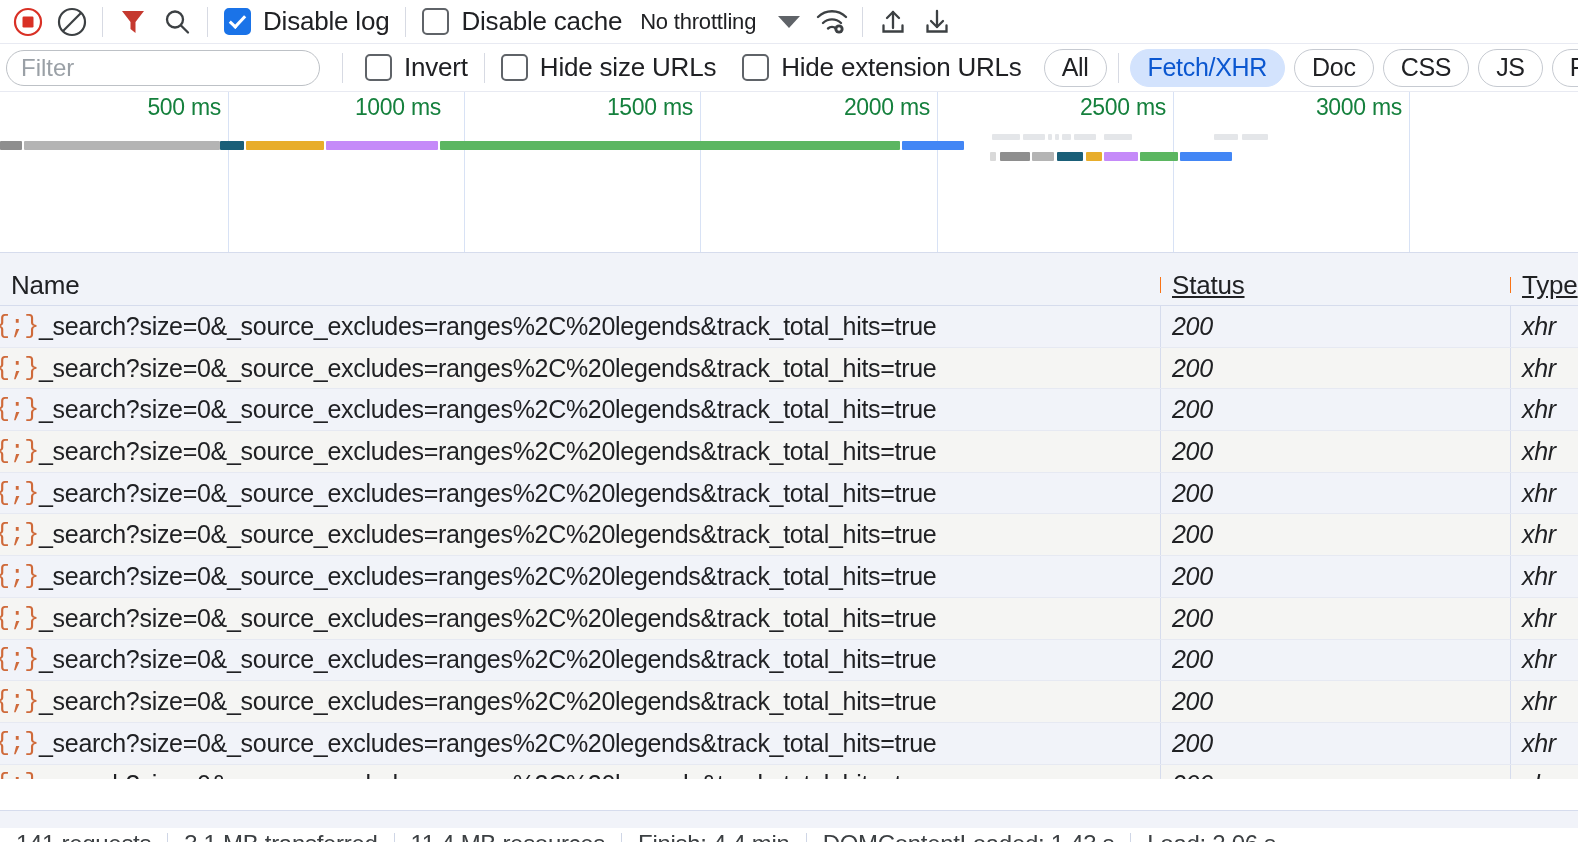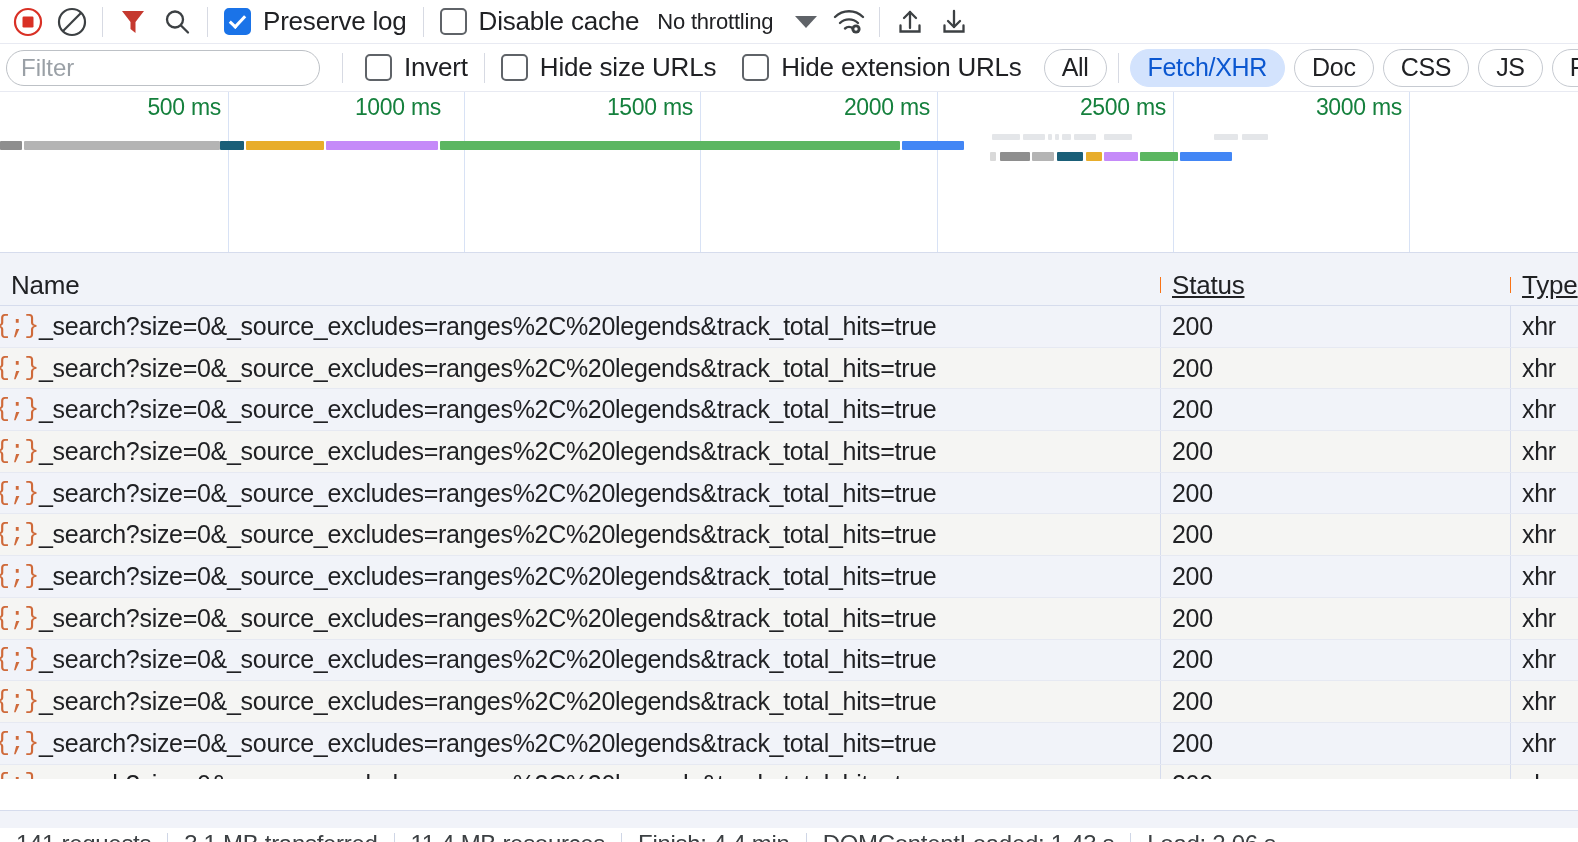--- a/index.html
+++ b/index.html
@@ -240,21 +240,21 @@
     display: flex;
     align-items: center;
     font-size: 25px;
     color: #202124;
     box-sizing: border-box;
     white-space: nowrap;
     overflow: hidden;
     letter-spacing: -0.3px;
   }
   .cell.name { left: 0; padding-left: 4px; gap: 9px; }
-  .cell.divider { border-left: 1px solid #d6dced; padding-left: 11px; }
+  .cell.divider { border-left: 1px solid #d6dced; padding-left: 11px; font-style: italic; }
   .json-icon {
     width: 26px;
     height: 26px;
     flex: none;
     display: flex;
     align-items: center;
     justify-content: center;
     color: #cf6a3a;
     font-size: 25px;
     font-family: "Liberation Mono", monospace;
@@ -323,21 +323,21 @@
       <svg width="30" height="30" viewBox="0 0 30 30">
         <circle cx="13" cy="12.5" r="8" fill="none" stroke="#3c4043" stroke-width="2.3"></circle>
         <line x1="19" y1="18.5" x2="26" y2="25.5" stroke="#3c4043" stroke-width="2.3" stroke-linecap="round"></line>
       </svg>
     </div>
 
     <div class="vsep"></div>
 
     <div class="checkrow">
       <span class="cbox on"></span>
-      <span class="cblabel">Preserve log</span>
+      <span class="cblabel">Disable log</span>
     </div>
 
     <div class="vsep"></div>
 
     <div class="checkrow">
       <span class="cbox"></span>
       <span class="cblabel">Disable cache</span>
     </div>
 
     <div class="throttle">

